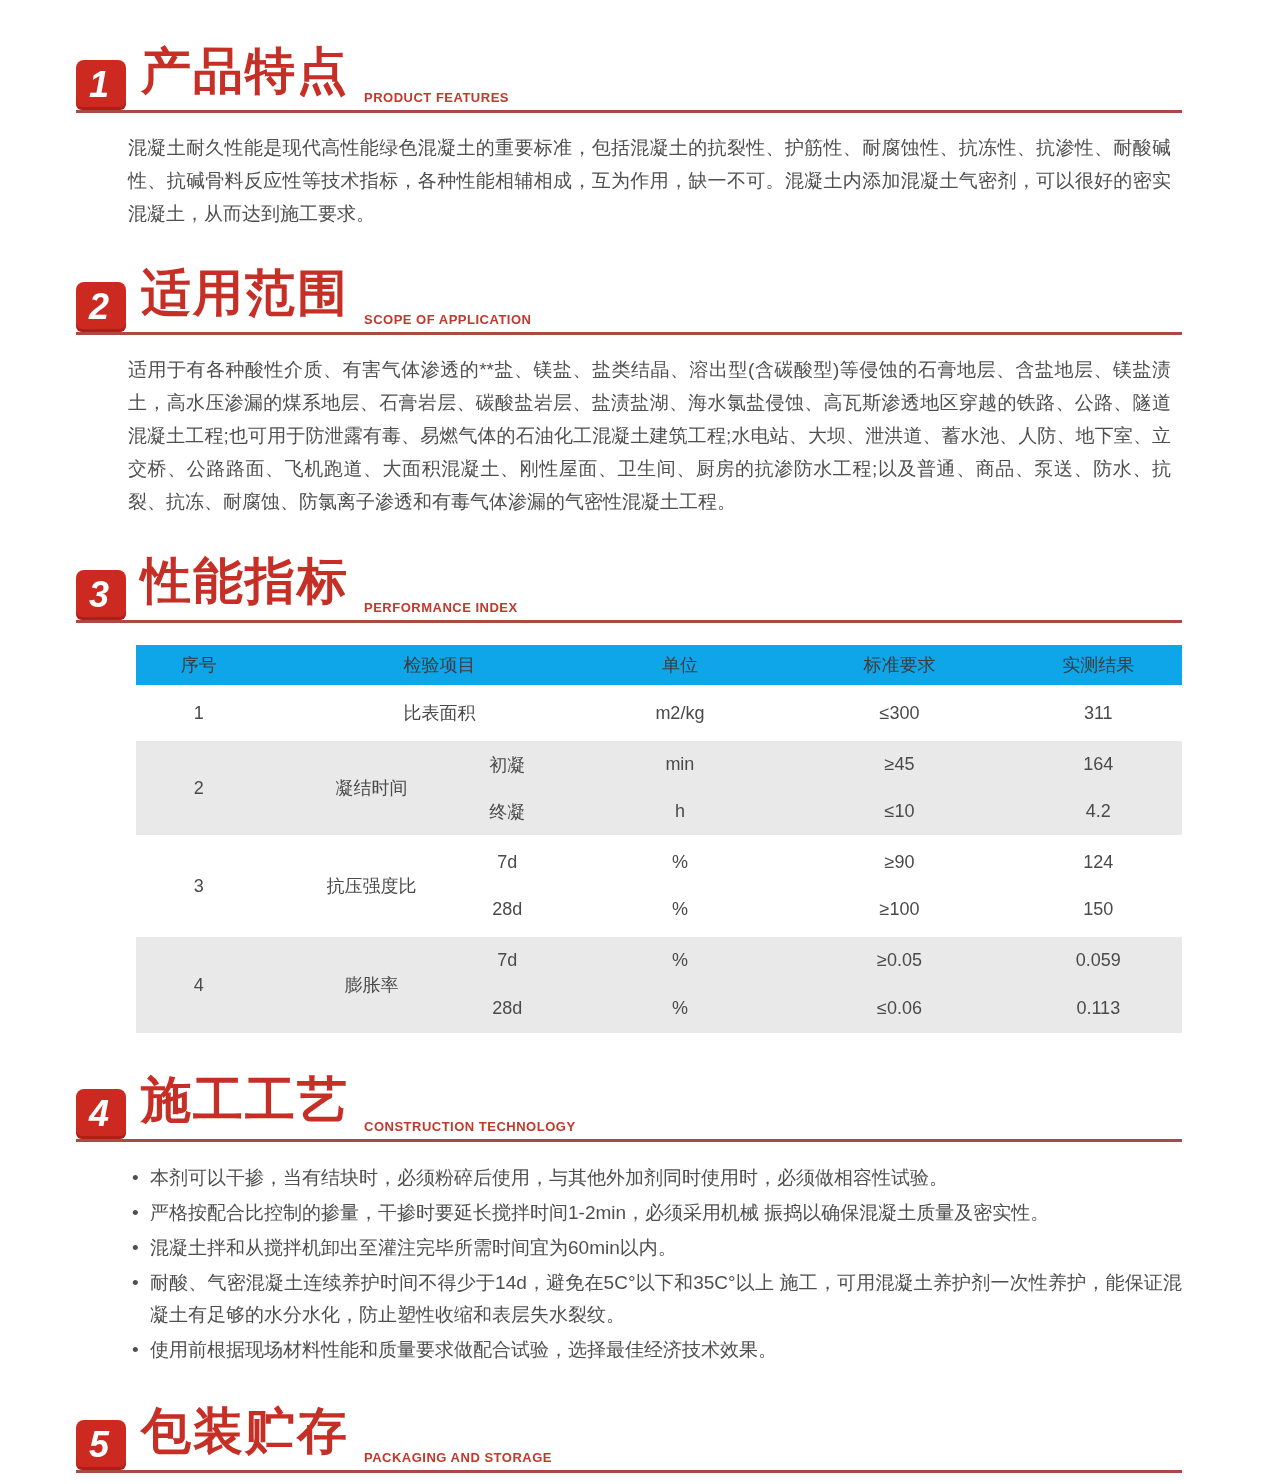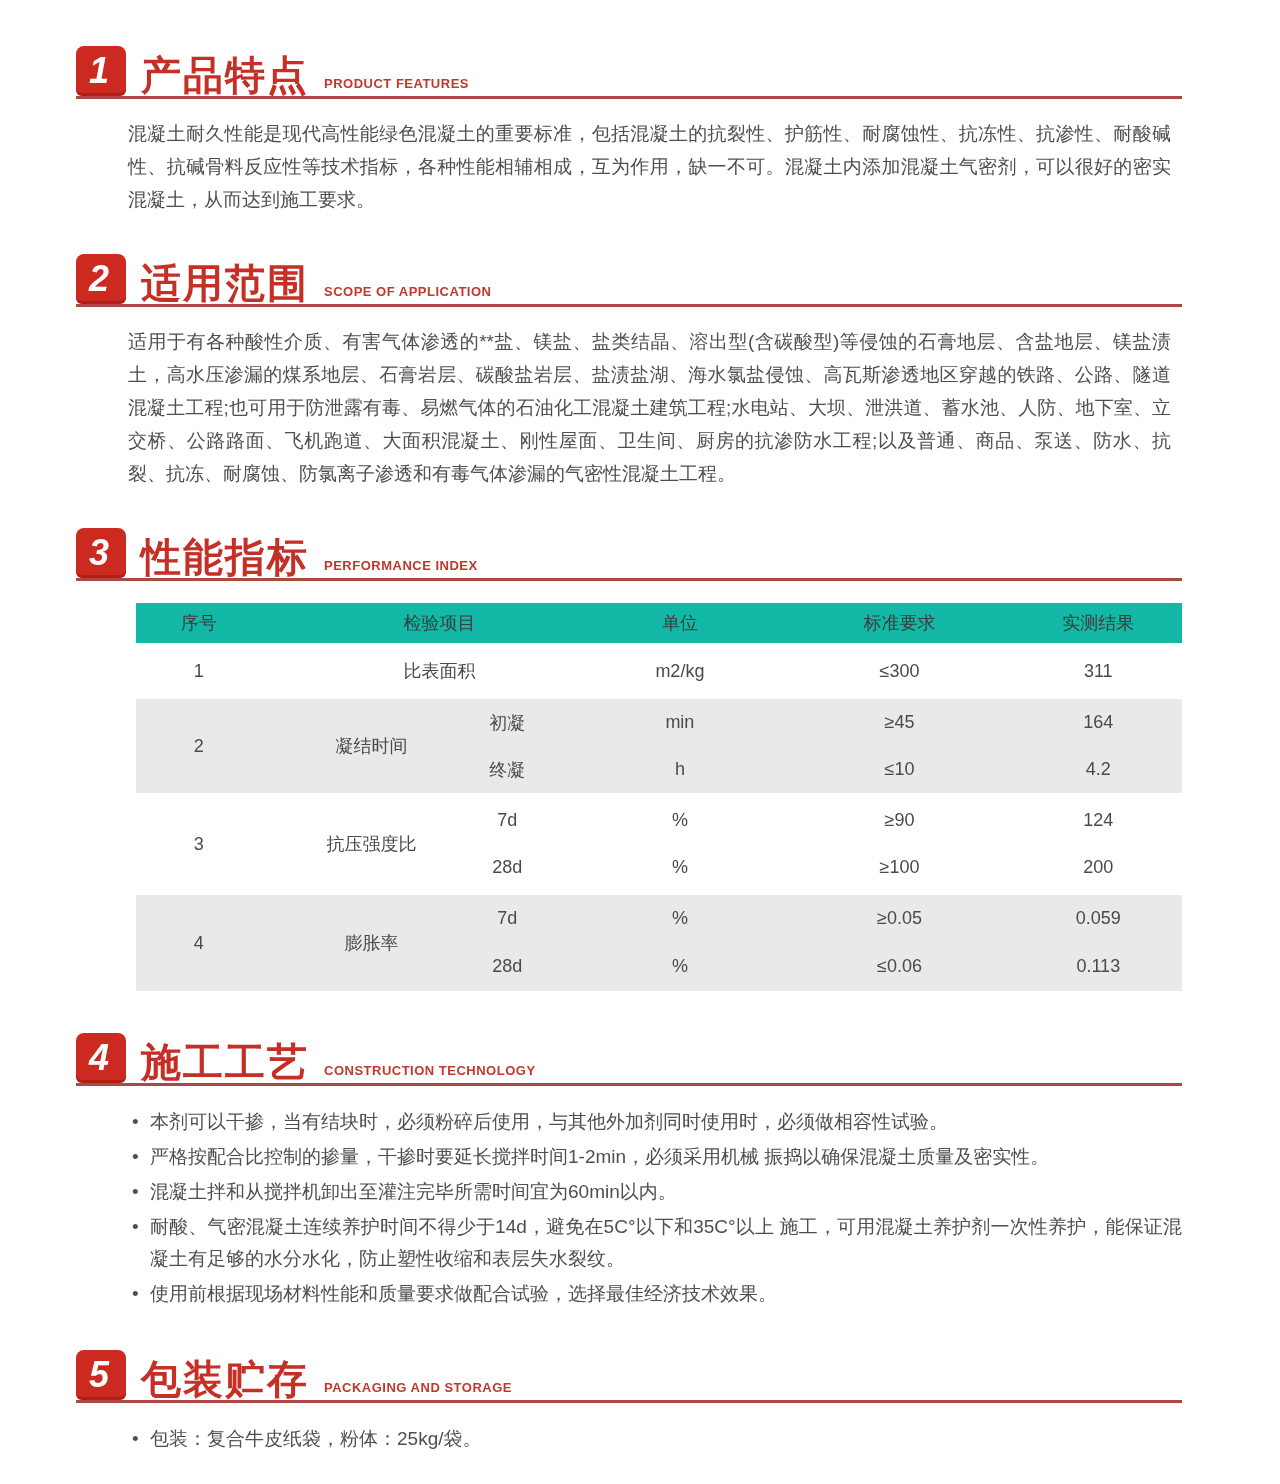--- a/index.html
+++ b/index.html
@@ -33,25 +33,25 @@
   .badge span {
     color: #ffffff;
     font-size: 36px;
     font-weight: bold;
     font-style: italic;
     line-height: 1;
     padding-right: 4px;
   }
   .sec-title {
     color: #c62f26;
-    font-size: 40px;
+    font-size: 50px;
     font-weight: bold;
     letter-spacing: 2px;
     line-height: 1;
-    padding-bottom: 1px;
+    padding-bottom: 14px;
   }
   .sec-sub {
     color: #c0392b;
     font-size: 13px;
     font-weight: bold;
     letter-spacing: .5px;
     padding-bottom: 5px;
   }
 
   
@@ -92,21 +92,21 @@
     border-collapse: collapse;
     font-size: 18px;
     color: #4a4a4a;
   }
   table.perf th, table.perf td {
     font-weight: normal;
     text-align: center;
     vertical-align: middle;
     padding: 4px 6px;
   }
-  table.perf thead tr { height: 42px; background: #14b8a6; }
+  table.perf thead tr { height: 42px; background: #0ea5e9; }
   table.perf thead th { color: #3c3c3c; border-bottom: 2px solid #7d7d7d; }
   tr.row-gray { background: #e9e9e9; }
   tr.row-white { background: #ffffff; }
   tr.single { height: 52px; }
   tr.subrow { height: 49px; }
   tr.group-start td { border-top: 4px solid #ffffff; }
   .c-no { text-align: center !important; width: 12%; }
   .c-item { padding-left: 48px !important; width: 17%; }
   .c-sub { width: 13%; }
   .c-unit { width: 20%; }
@@ -197,21 +197,21 @@
           <td class="c-item" rowspan="2">抗压强度比</td>
           <td class="c-sub">7d</td>
           <td class="c-unit">%</td>
           <td class="c-std">≥90</td>
           <td class="c-res">124</td>
         </tr>
         <tr class="row-white subrow">
           <td class="c-sub">28d</td>
           <td class="c-unit">%</td>
           <td class="c-std">≥100</td>
-          <td class="c-res">200</td>
+          <td class="c-res">150</td>
         </tr>
 
         <tr class="row-gray subrow group-start">
           <td class="c-no" rowspan="2">4</td>
           <td class="c-item" rowspan="2">膨胀率</td>
           <td class="c-sub">7d</td>
           <td class="c-unit">%</td>
           <td class="c-std">≥0.05</td>
           <td class="c-res">0.059</td>
         </tr>

